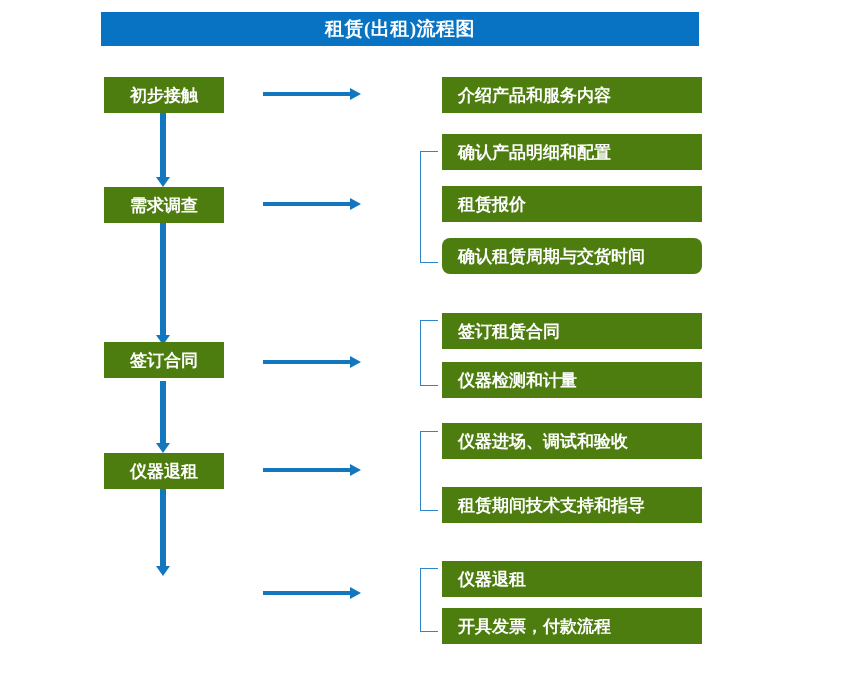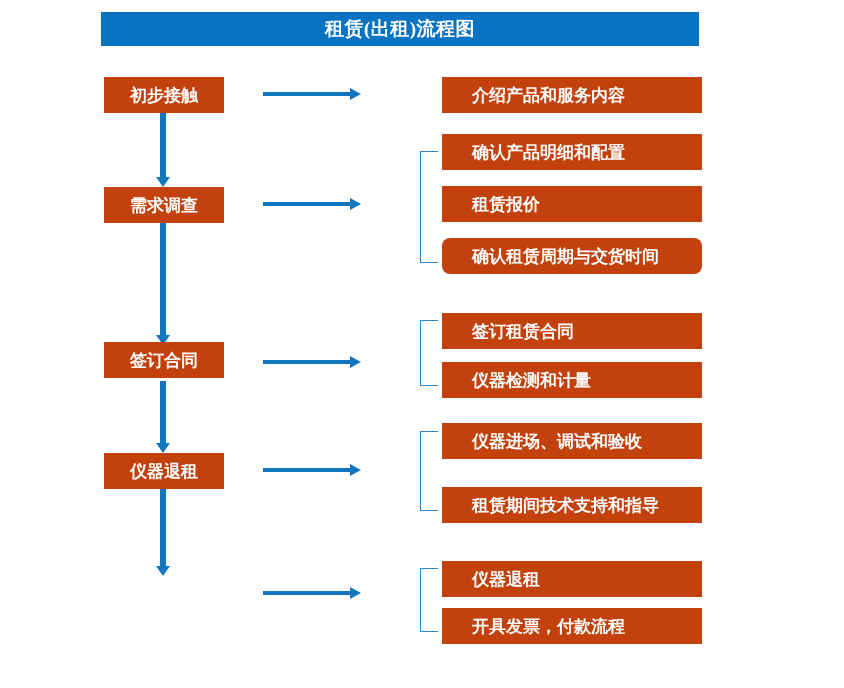--- a/index.html
+++ b/index.html
@@ -28,41 +28,41 @@
     color: #ffffff;
     font-size: 19px;
     font-weight: bold;
     display: flex;
     align-items: center;
     justify-content: center;
     letter-spacing: 0.5px;
   }
   .node-box {
     position: absolute;
-    background: #c2410c;
+    background: #4d7c0f;
     color: #ffffff;
     font-weight: bold;
     display: flex;
     align-items: center;
     box-sizing: border-box;
   }
   .left-box {
     left: 104px;
     width: 120px;
     height: 36px;
     font-size: 17px;
     justify-content: center;
   }
   .right-box {
     left: 442px;
     width: 260px;
     height: 36px;
     font-size: 17px;
     justify-content: flex-start;
-    padding-left: 30px;
+    padding-left: 16px;
   }
   .v-arrow {
     position: absolute;
     left: 156px;
     width: 14px;
   }
   .v-arrow .shaft {
     position: absolute;
     left: 4px;
     top: 0;

